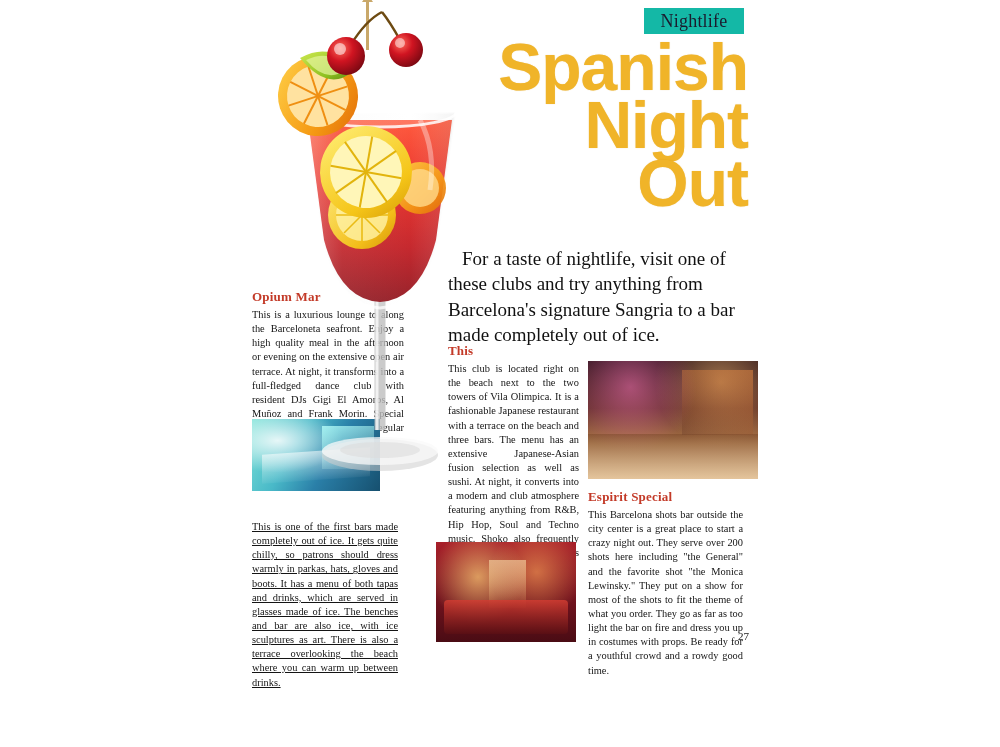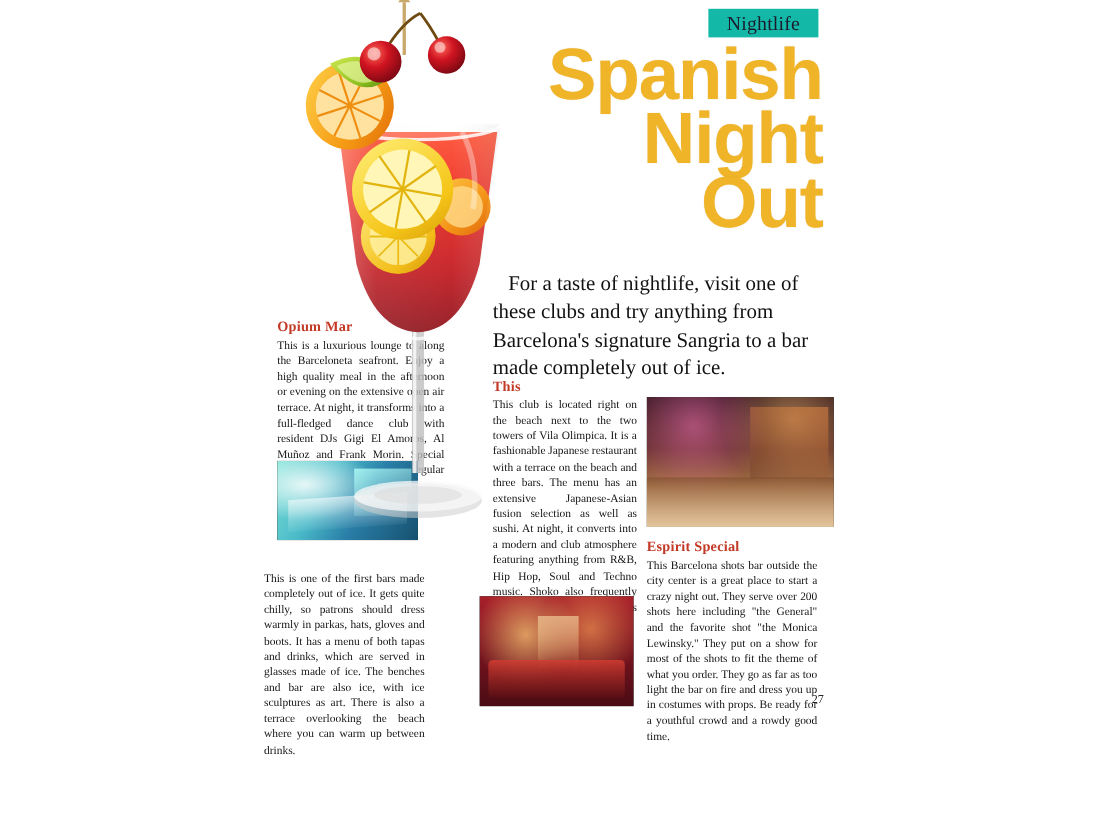--- a/index.html
+++ b/index.html
@@ -82,21 +82,21 @@
     line-height: 1.36;
     color: #141414;
     text-align: justify;
   }
 
   
   #col-opium-head { position: absolute; left: 252px; top: 289px; width: 180px; }
   #col-opium-body { position: absolute; left: 252px; top: 308px; width: 152px; }
 
   #col-ice-head { position: absolute; left: 252px; top: 501px; width: 180px; }
-  #col-ice-body { position: absolute; left: 240px; top: 520px; width: 146px; }
+  #col-ice-body { position: absolute; left: 252px; top: 520px; width: 146px; text-decoration: underline; }
 
   #col-shoko-head { position: absolute; left: 448px; top: 343px; width: 180px; }
   #col-shoko-body {
     position: absolute; left: 448px; top: 362px; width: 131px;
   }
 
   #col-esp-head { position: absolute; left: 588px; top: 489px; width: 200px; }
   #col-esp-body { position: absolute; left: 588px; top: 508px; width: 155px; }
 
   

